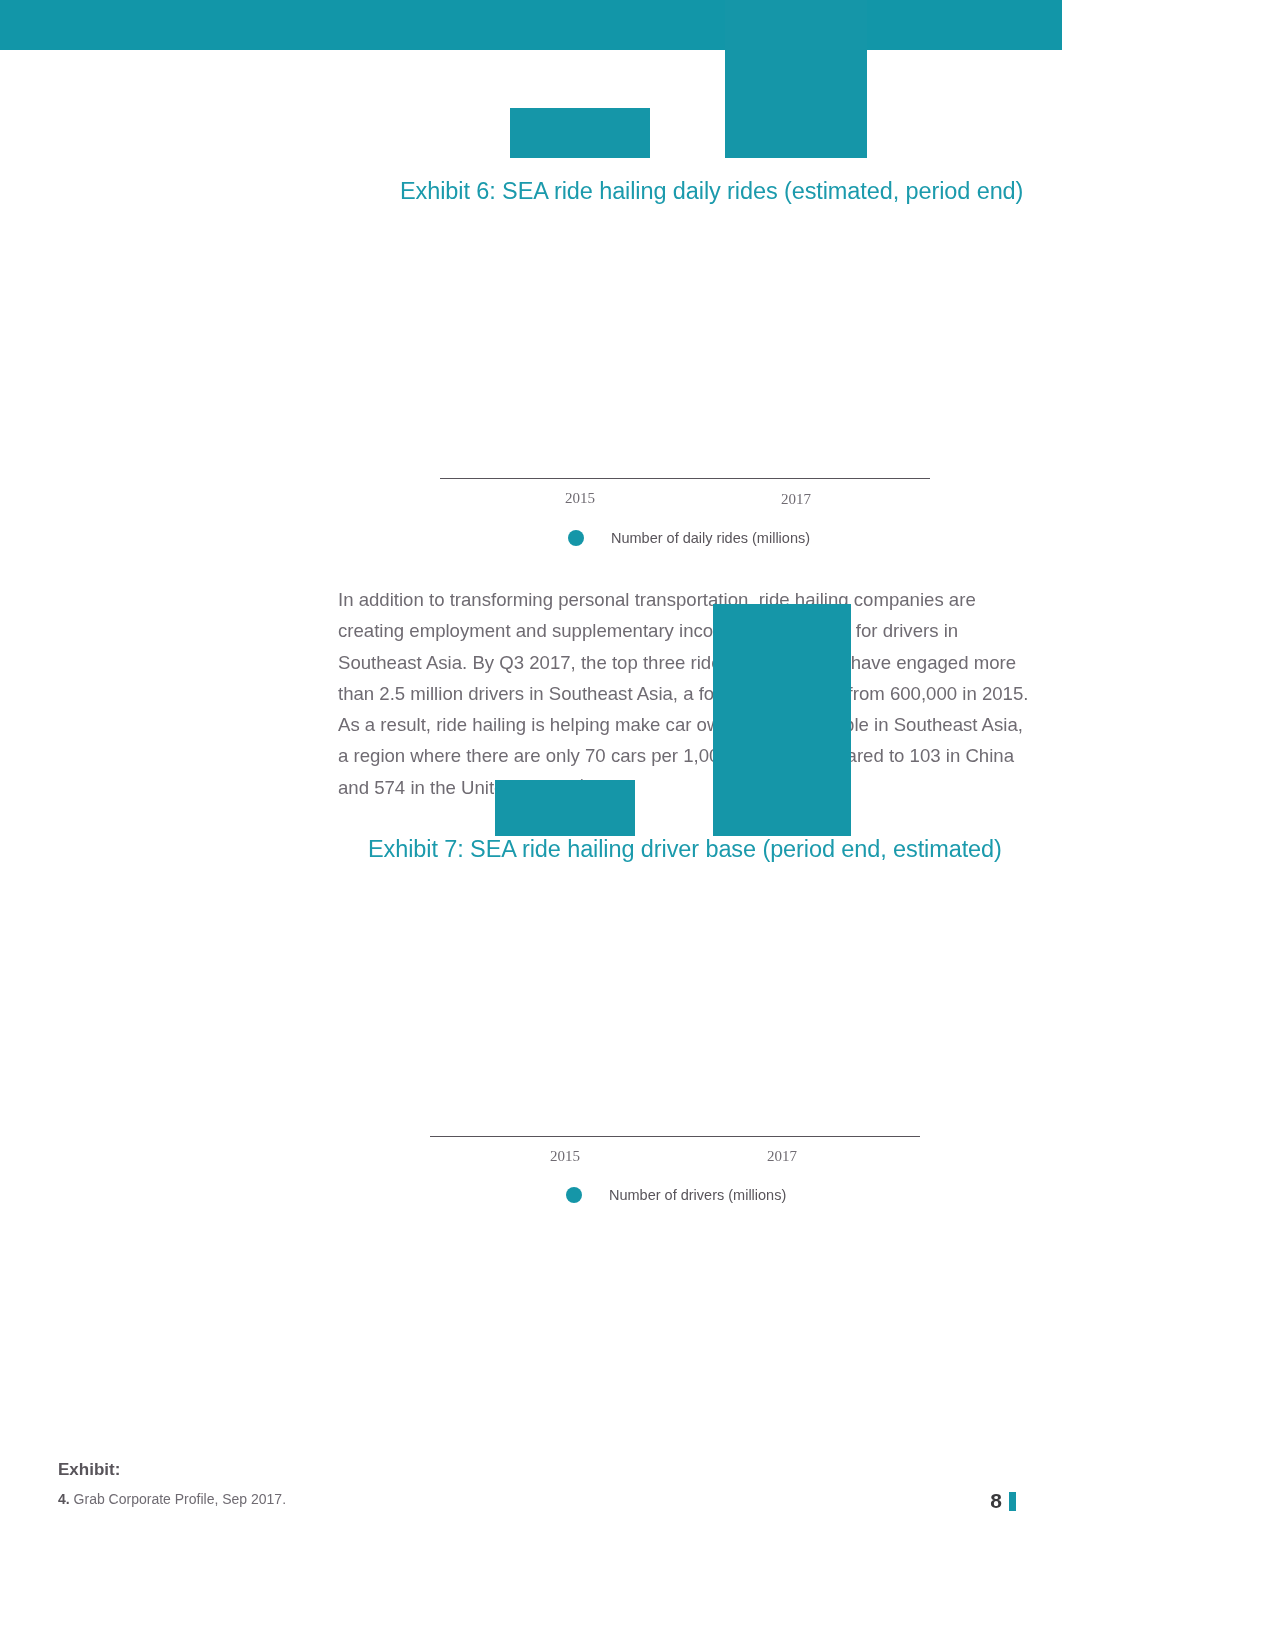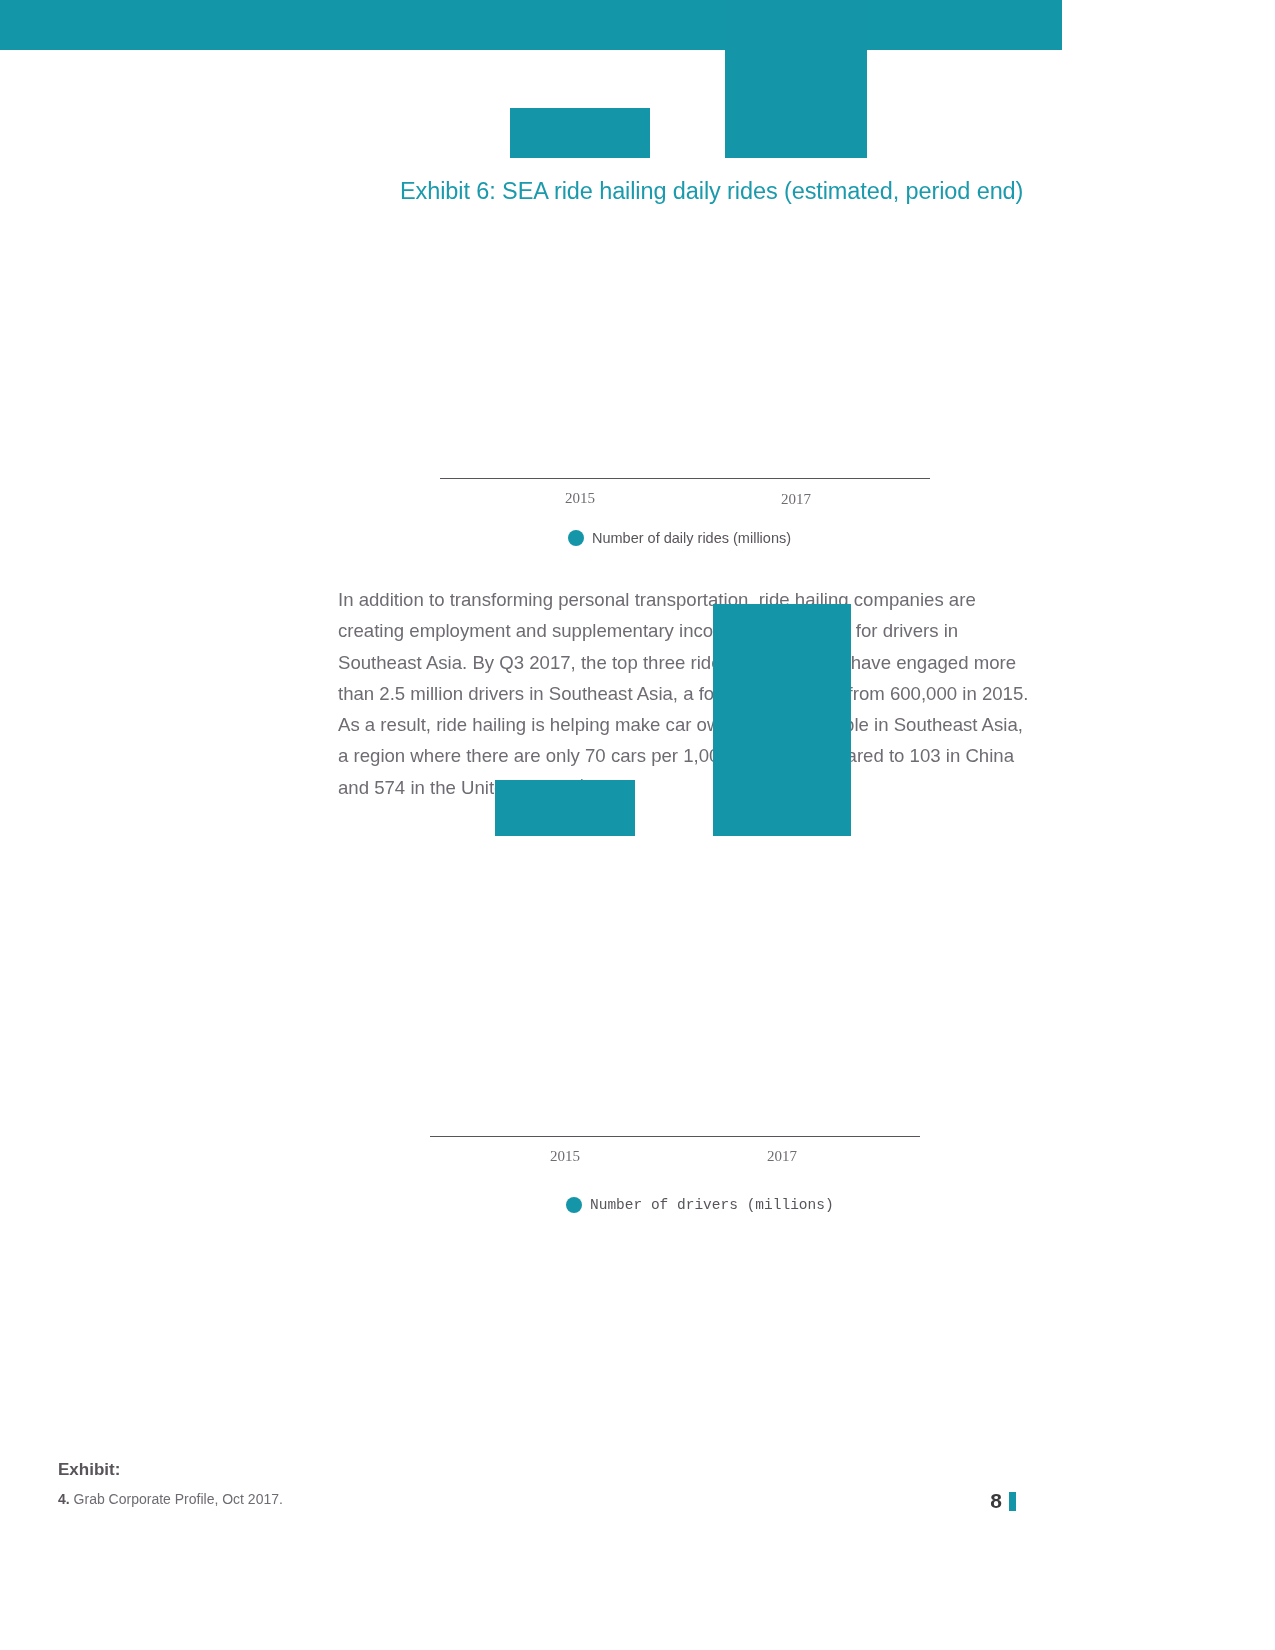--- a/index.html
+++ b/index.html
@@ -73,21 +73,21 @@
     color:#6f6b72;
     font-size:15px;
     text-align:center;
     white-space:nowrap;
     font-family:Liberation Serif, serif;
   }
   .legend {
     position:absolute;
     display:flex;
     align-items:center;
-    gap:8px;
+    gap:27px;
     white-space:nowrap;
   }
   .legend-dot {
     width:16px;
     height:16px;
     border-radius:50%;
     background:#1596a8;
     flex:0 0 auto;
   }
   .legend-label {
@@ -185,48 +185,49 @@
         <span class="legend-label">Number of daily rides (millions)</span>
       </div>
 
     </div>
   </div>
 
   <p class="body-copy">
     <span>In addition to transforming personal transportation, ride hailing companies are creating employment and supplementary income opportunities for drivers in Southeast Asia. By Q3 2017, the top three ride hailing players have engaged more than 2.5 million drivers in Southeast Asia, a four-fold increase from 600,000 in 2015. As a result, ride hailing is helping make car ownership affordable in Southeast Asia, a region where there are only 70 cars per 1,000 people, compared to 103 in China and 574 in the United States.</span><sup>4</sup>
   </p>
 
+  <div class="exhibit-title" id="title-7">Exhibit 7: SEA ride hailing driver base (period end, estimated)</div>
 
   <div class="chart" id="chart-drivers">
     <div class="plot">
 
       <div class="axis-line"></div>
 
       <div class="bar" style="left:65px; width:140px; bottom:62px; height:56px;"></div>
       <div class="bar-value" style="left:65px; width:140px; top:200px;">.6M</div>
 
       <div class="bar" style="left:283px; width:138px; bottom:62px; height:232px;"></div>
       <div class="bar-value" style="left:283px; width:138px; top:110px;">2.5M</div>
 
       <div class="tick-label" style="left:65px; width:140px; top:250px;">2015</div>
       <div class="tick-label" style="left:283px; width:138px; top:250px;">2017</div>
 
-      <div class="legend" style="left:136px; top:299px;font-family:Liberation Mono, monospace;">
+      <div class="legend" style="left:136px; top:289px;">
         <span class="legend-dot"></span>
         <span class="legend-label">Number of drivers (millions)</span>
       </div>
 
     </div>
   </div>
 
   <div class="footer-source-heading">Exhibit:</div>
 
   <div class="footer-note">
     <b>4.</b>
-    <span>Grab Corporate Profile, Oct 2017.</span>
+    <span>Grab Corporate Profile, Sep 2017.</span>
   </div>
 
   <div class="page-number">
     <span class="num">8</span>
     <span class="accent-bar"></span>
   </div>
 
 </div>
 
 </body></html>

